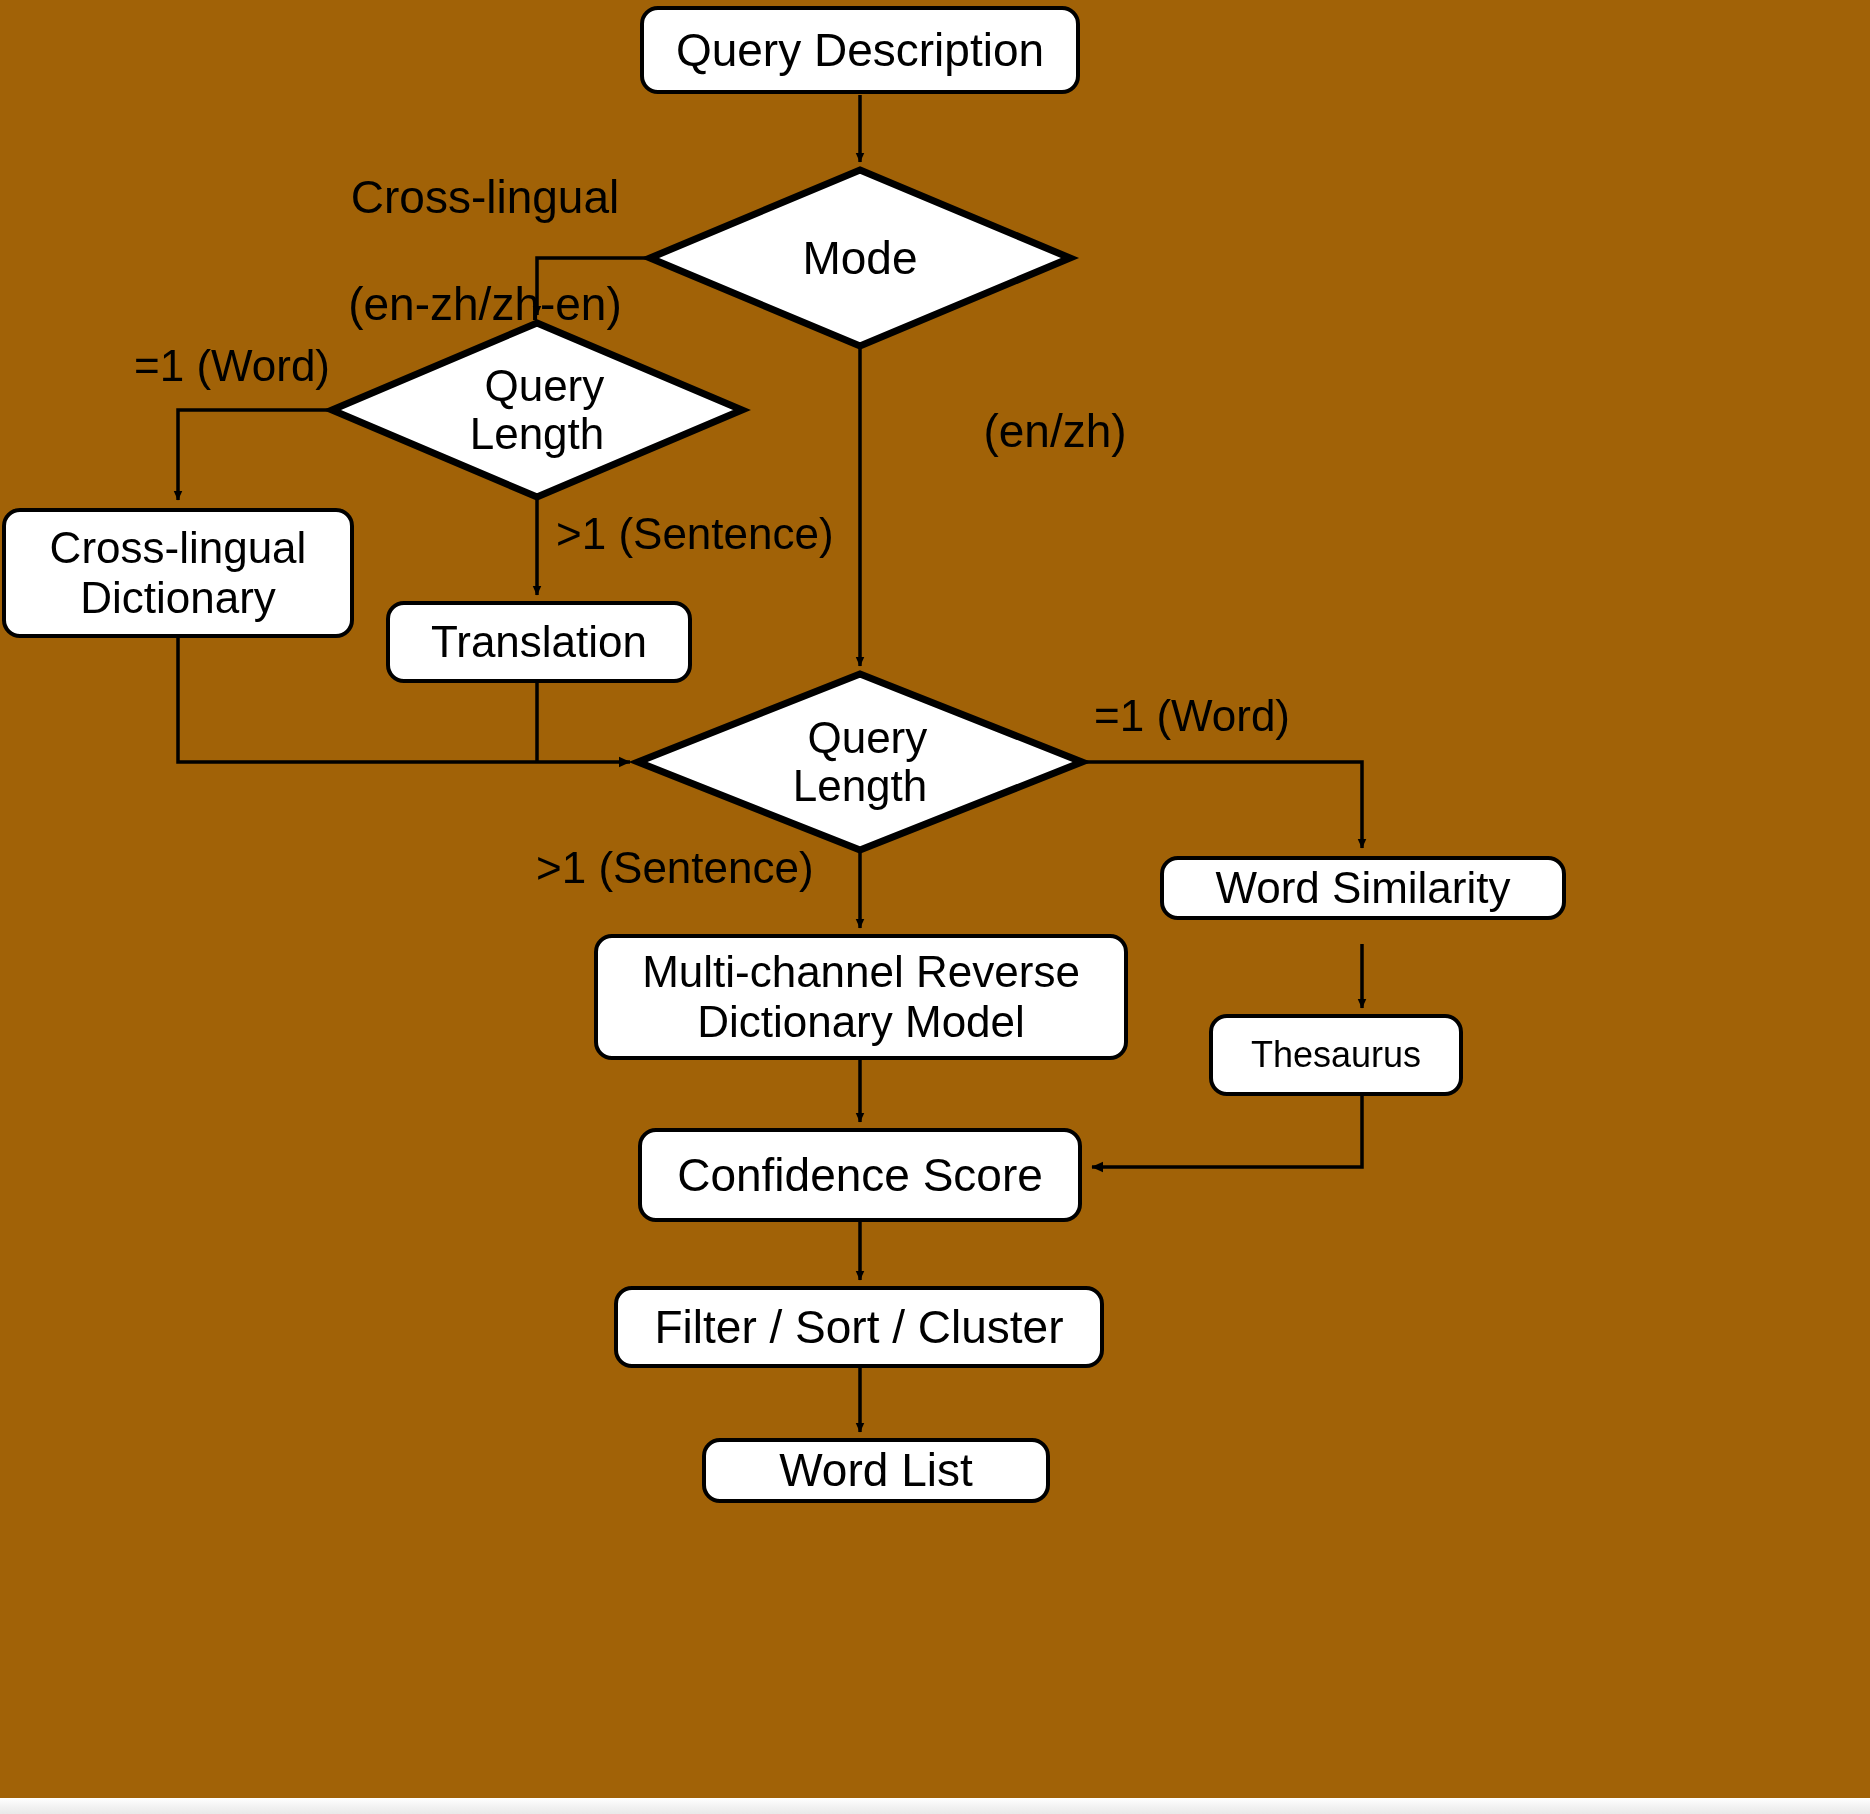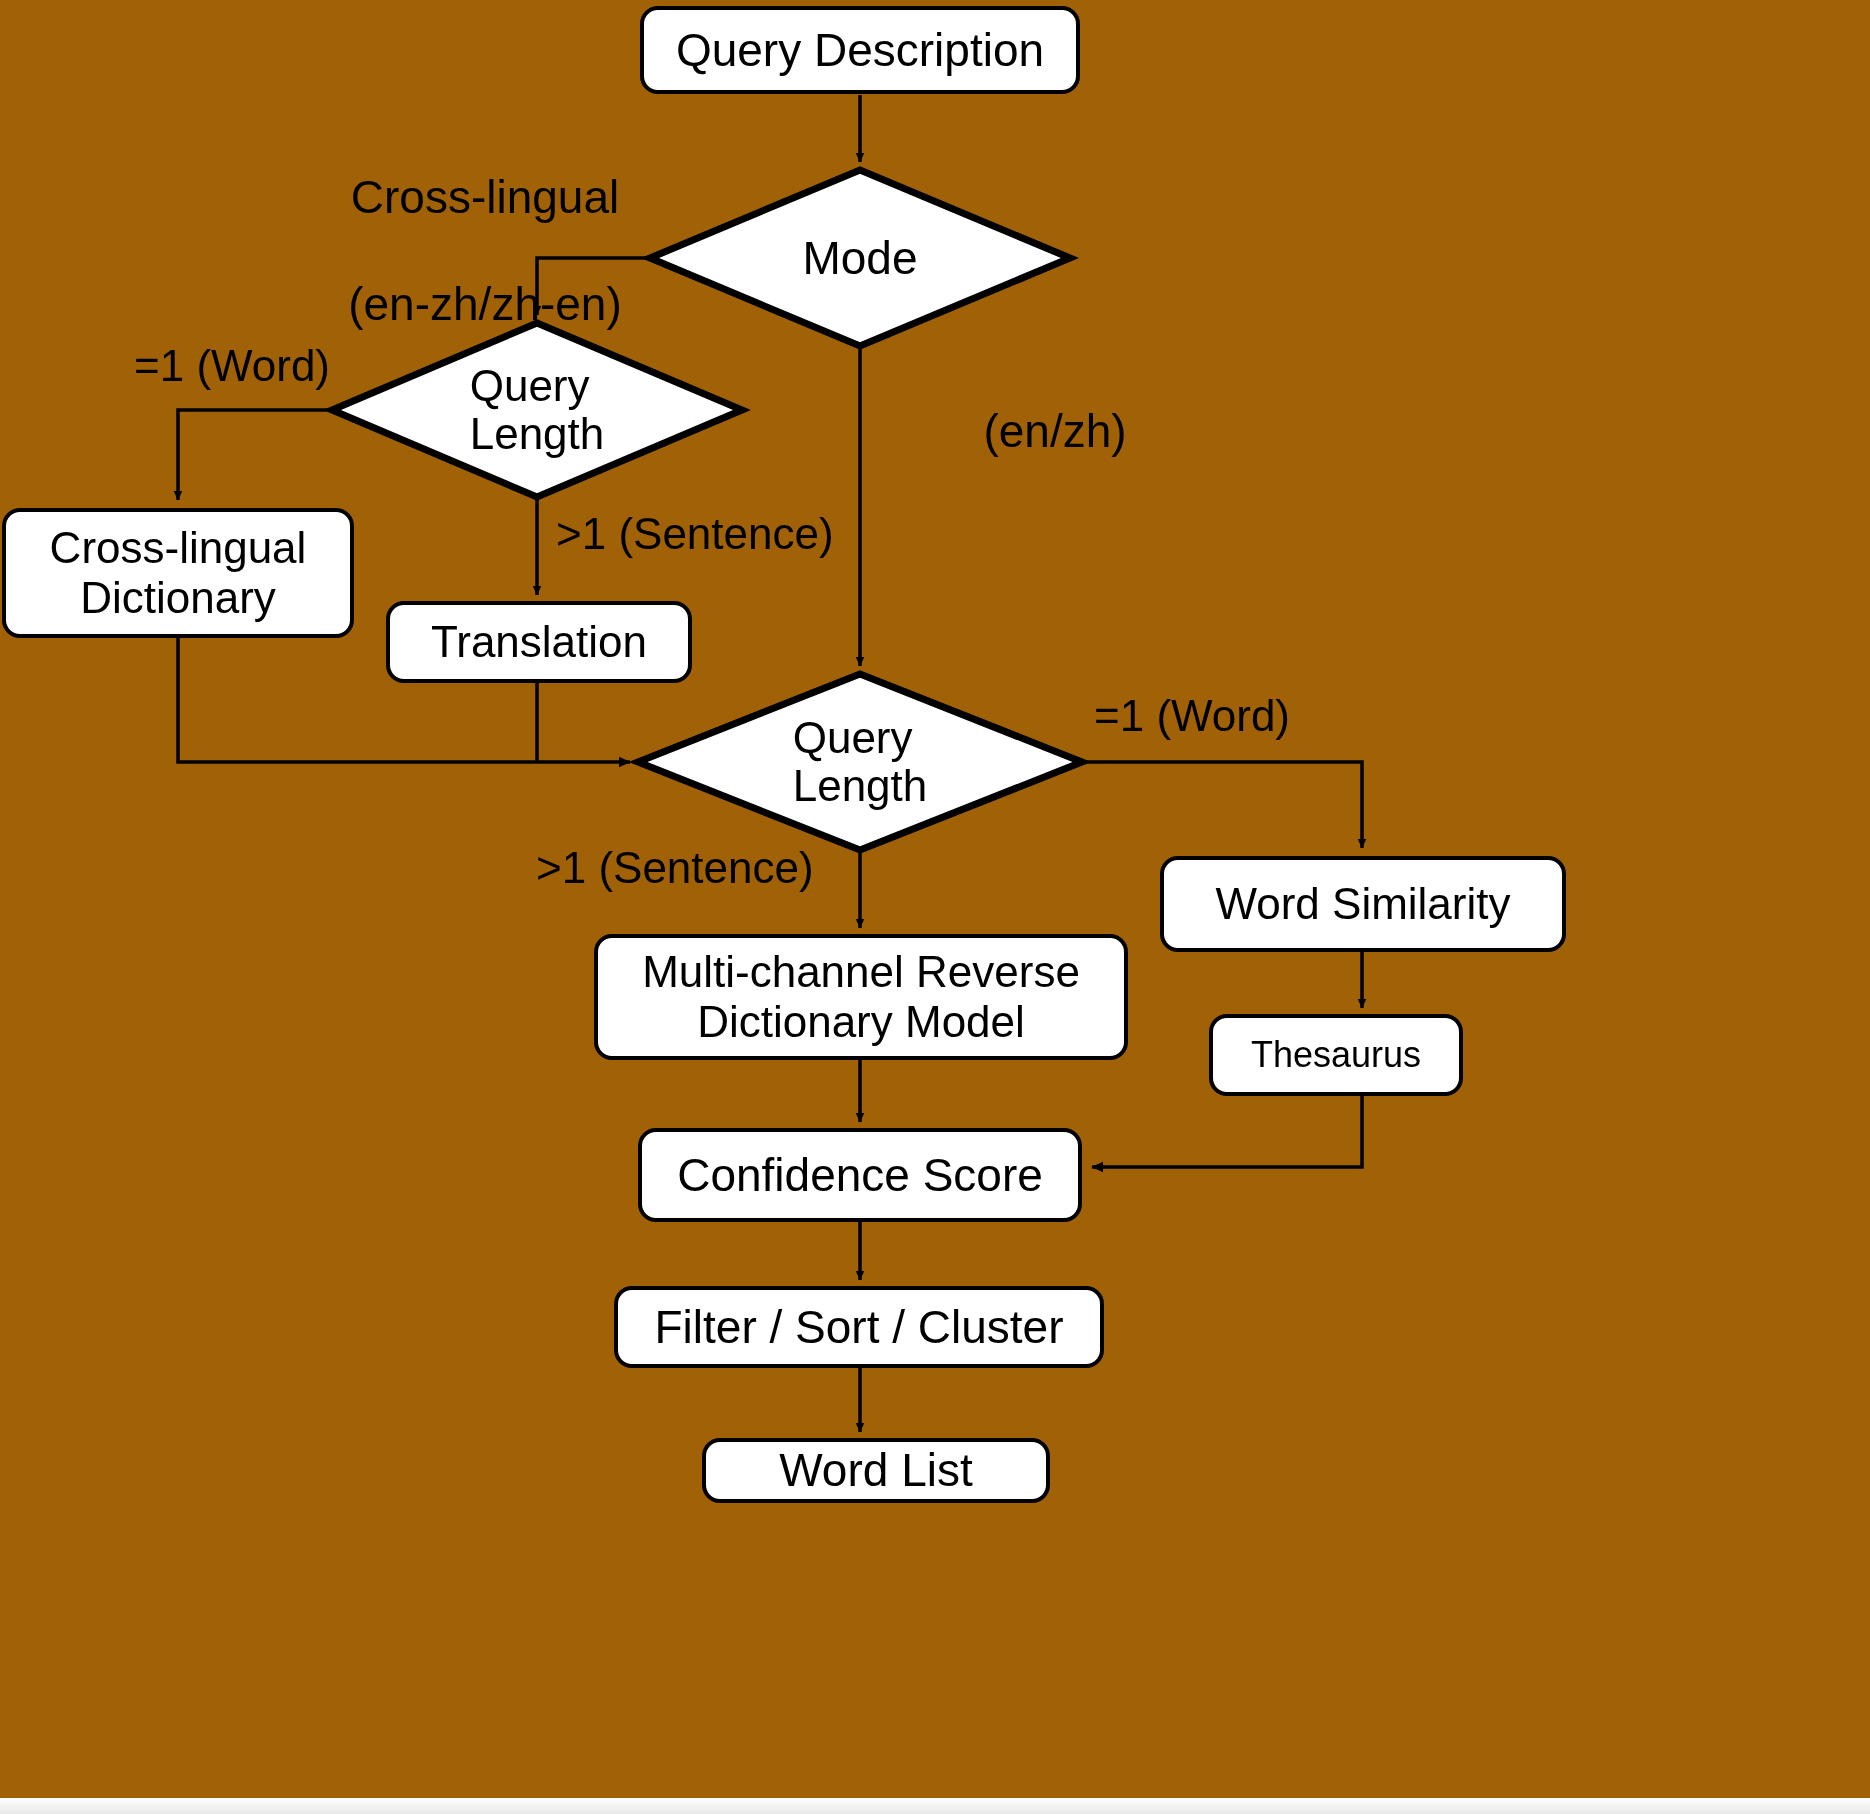--- a/index.html
+++ b/index.html
@@ -40,21 +40,21 @@
     padding: 2px 10px;
   }
   .diamond-wrap {
     position: absolute;
     display: flex;
     align-items: center;
     justify-content: center;
   }
   .diamond-label {
     position: relative;
-    text-align: left;
+    text-align: right;
     color: #000000;
     line-height: 1.1;
     z-index: 2;
   }
   .edge-label {
     position: absolute;
     color: #000000;
     text-align: center;
     line-height: 1.16;
     white-space: pre-line;
@@ -142,21 +142,21 @@
     <span>Translation</span>
   </div>
 
   <div class="diamond-wrap" style="left:638px; top:674px; width:444px; height:176px;">
     <div class="diamond-label" style="font-size:44px;">
       <div>Query</div>
       <div>Length</div>
     </div>
   </div>
 
-  <div class="node box" style="left:1160px; top:856px; width:406px; height:96px; font-size:44px;">
+  <div class="node box" style="left:1160px; top:856px; width:406px; height:64px; font-size:44px;">
     <span>Word Similarity</span>
   </div>
 
   <div class="node box" style="left:1209px; top:1014px; width:254px; height:82px; font-size:36px;text-align:center;">
     <span>Thesaurus</span>
   </div>
 
   <div class="node box" style="left:594px; top:934px; width:534px; height:126px; font-size:44px; flex-direction:column;">
     <div>Multi-channel Reverse</div>
     <div>Dictionary Model</div>

